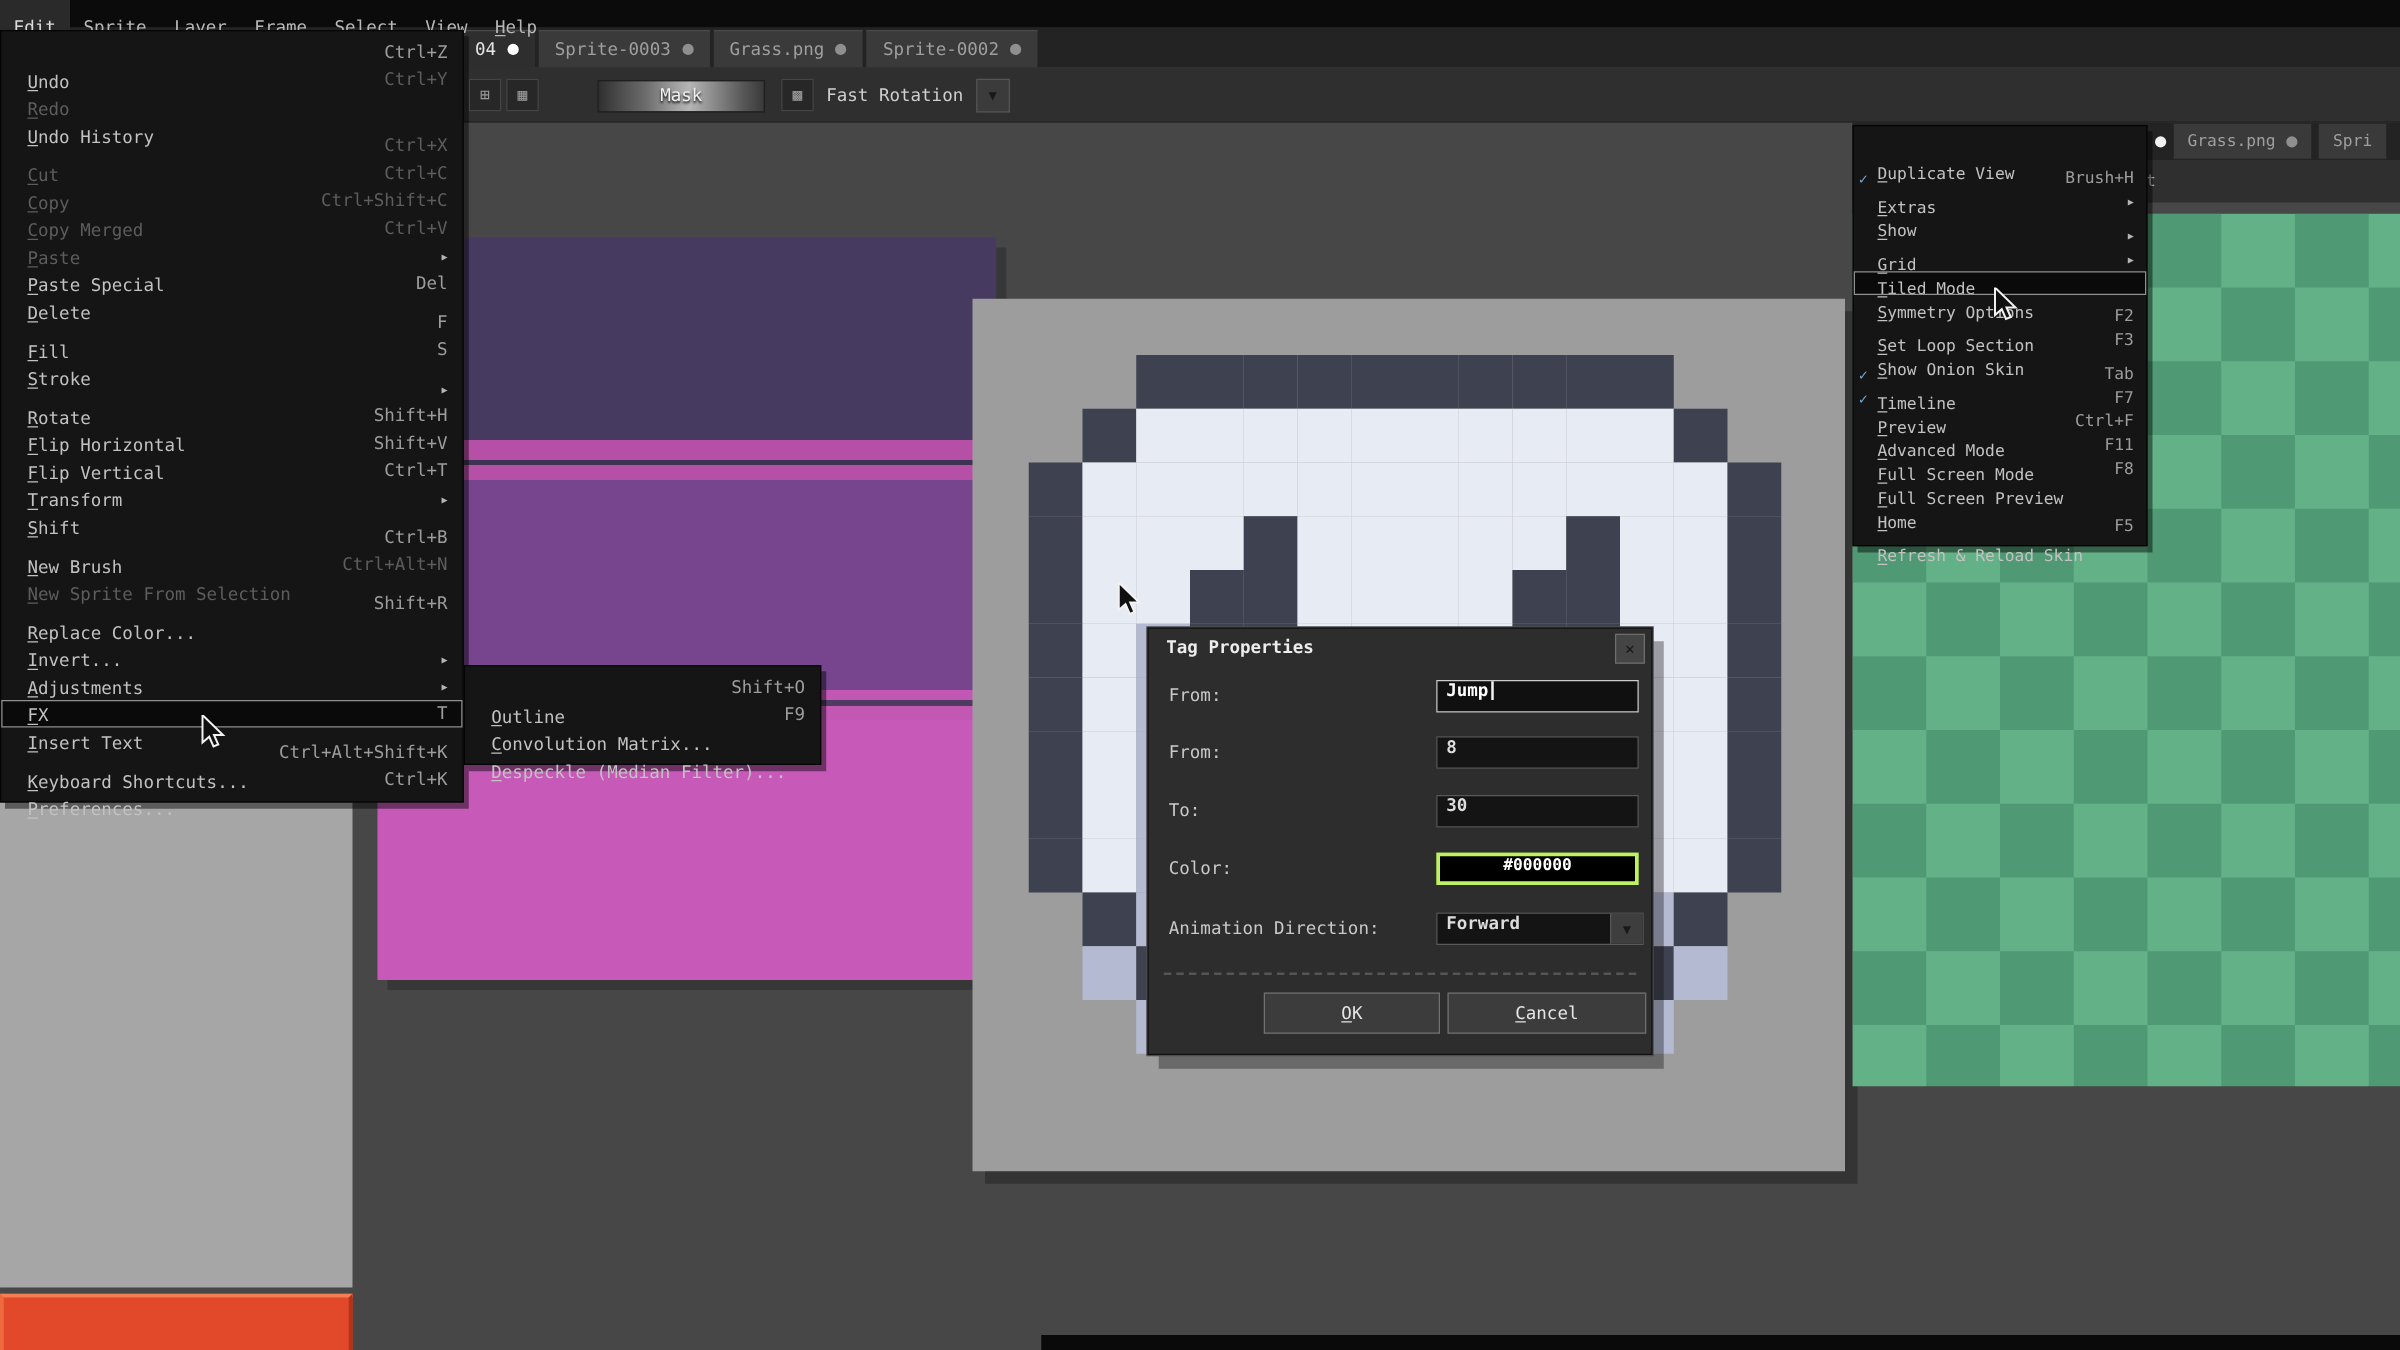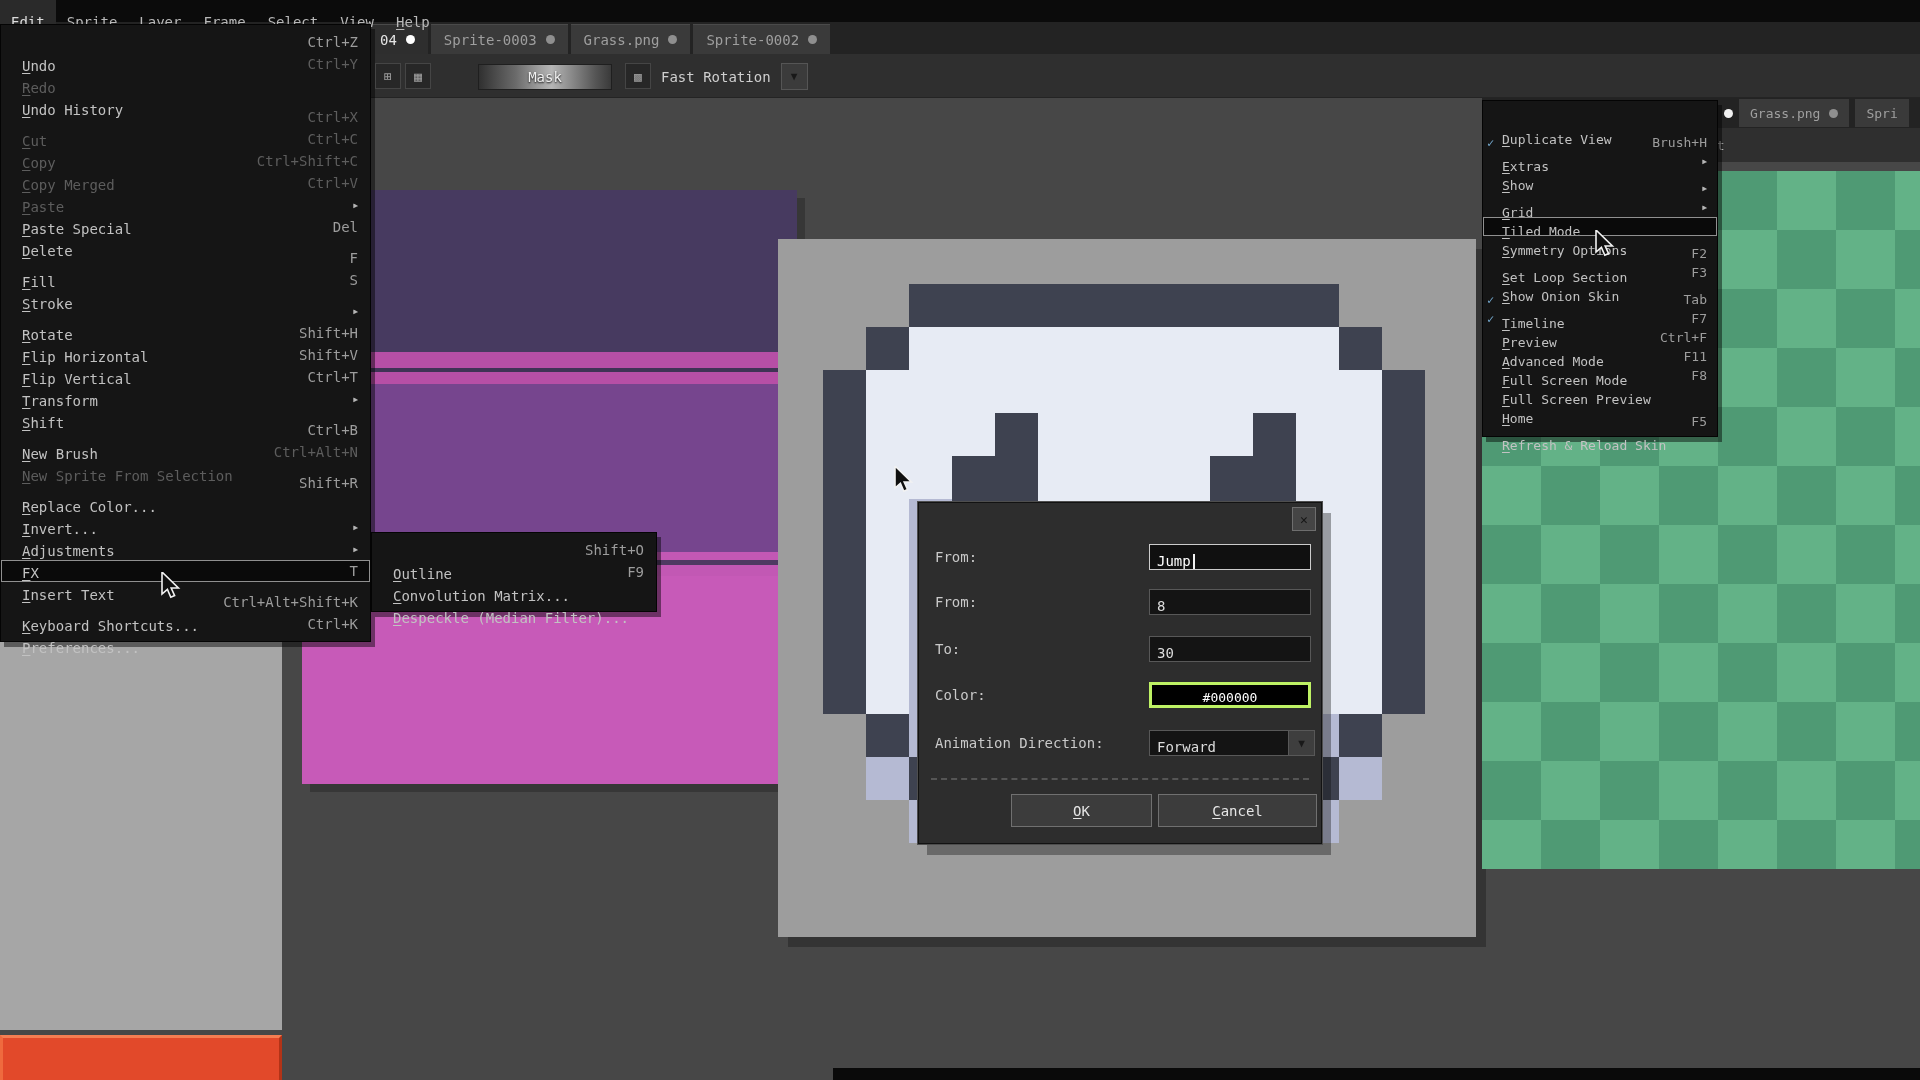--- a/index.html
+++ b/index.html
@@ -87,21 +87,21 @@
   #tag-dialog{position:absolute;left:918px;top:502px;width:404px;height:342px;background:#2d2d2d;
     border:1px solid #121212;box-shadow:0 0 0 1px #4e4e4e,9px 11px 0 rgba(10,10,10,.35);
     z-index:40;font-size:14px;}
   #dlg-title{position:absolute;left:0;top:0;right:0;height:30px;display:flex;align-items:center;
     padding-left:14px;color:#ededed;font-weight:bold;}
   #dlg-close{position:absolute;right:5px;top:4px;width:24px;height:24px;background:#454545;
     border:1px solid #6e6e6e;color:#161616;display:flex;align-items:center;justify-content:center;
     font-size:13px;font-weight:bold;}
   .dlg-label{position:absolute;left:16px;color:#c9c9c9;line-height:26px;}
   .dlg-input{position:absolute;left:230px;width:162px;height:26px;background:#141414;
-    border:1px solid #585858;color:#dcdcdc;display:flex;align-items:flex-end;padding:0 7px;}
+    border:1px solid #585858;color:#dcdcdc;display:flex;align-items:flex-start;padding:0 7px;font-weight:bold;}
   .dlg-input.focus{border-color:#cccccc;background:#101010;color:#ffffff;}
   .caret{display:inline-block;width:2px;height:15px;background:#f2f2f2;margin-left:2px;}
   #dlg-color{background:#000000;border:3px solid #bef264;justify-content:center;color:#ffffff;font-size:13px;}
   #dlg-dir{width:166px;padding:0;}
   #dlg-dir .dir-text{flex:1;padding-left:7px;}
   #dlg-dir .dir-arrow{width:26px;height:100%;background:#3e3e3e;border-left:1px solid #585858;
     display:flex;align-items:center;justify-content:center;color:#191919;font-size:11px;}
   #dlg-dash{position:absolute;left:12px;right:12px;top:275px;border-top:2px dashed #555555;}
   .dlg-btn{position:absolute;top:291px;height:33px;background:#3c3c3c;border:1px solid #707070;
     color:#e6e6e6;display:flex;align-items:center;justify-content:center;font-size:14px;}
@@ -634,20 +634,21 @@
       <div class="msep"></div>
       <div class="mi">
         <span class="chk"></span>
         <span class="lbl"><u>R</u>efresh &amp; Reload Skin</span>
         <span class="sc">F5</span>
       </div>
     </div>
 </div>
 
 <div id="tag-dialog">
+  <div id="dlg-title">Tag Properties</div>
   <div id="dlg-close">
     <span>✕</span>
   </div>
 
   <span class="dlg-label" style="top:41px">From:</span>
   <div class="dlg-input focus" style="top:41px">
     <span>Jump</span>
     <span class="caret"></span>
   </div>
 

